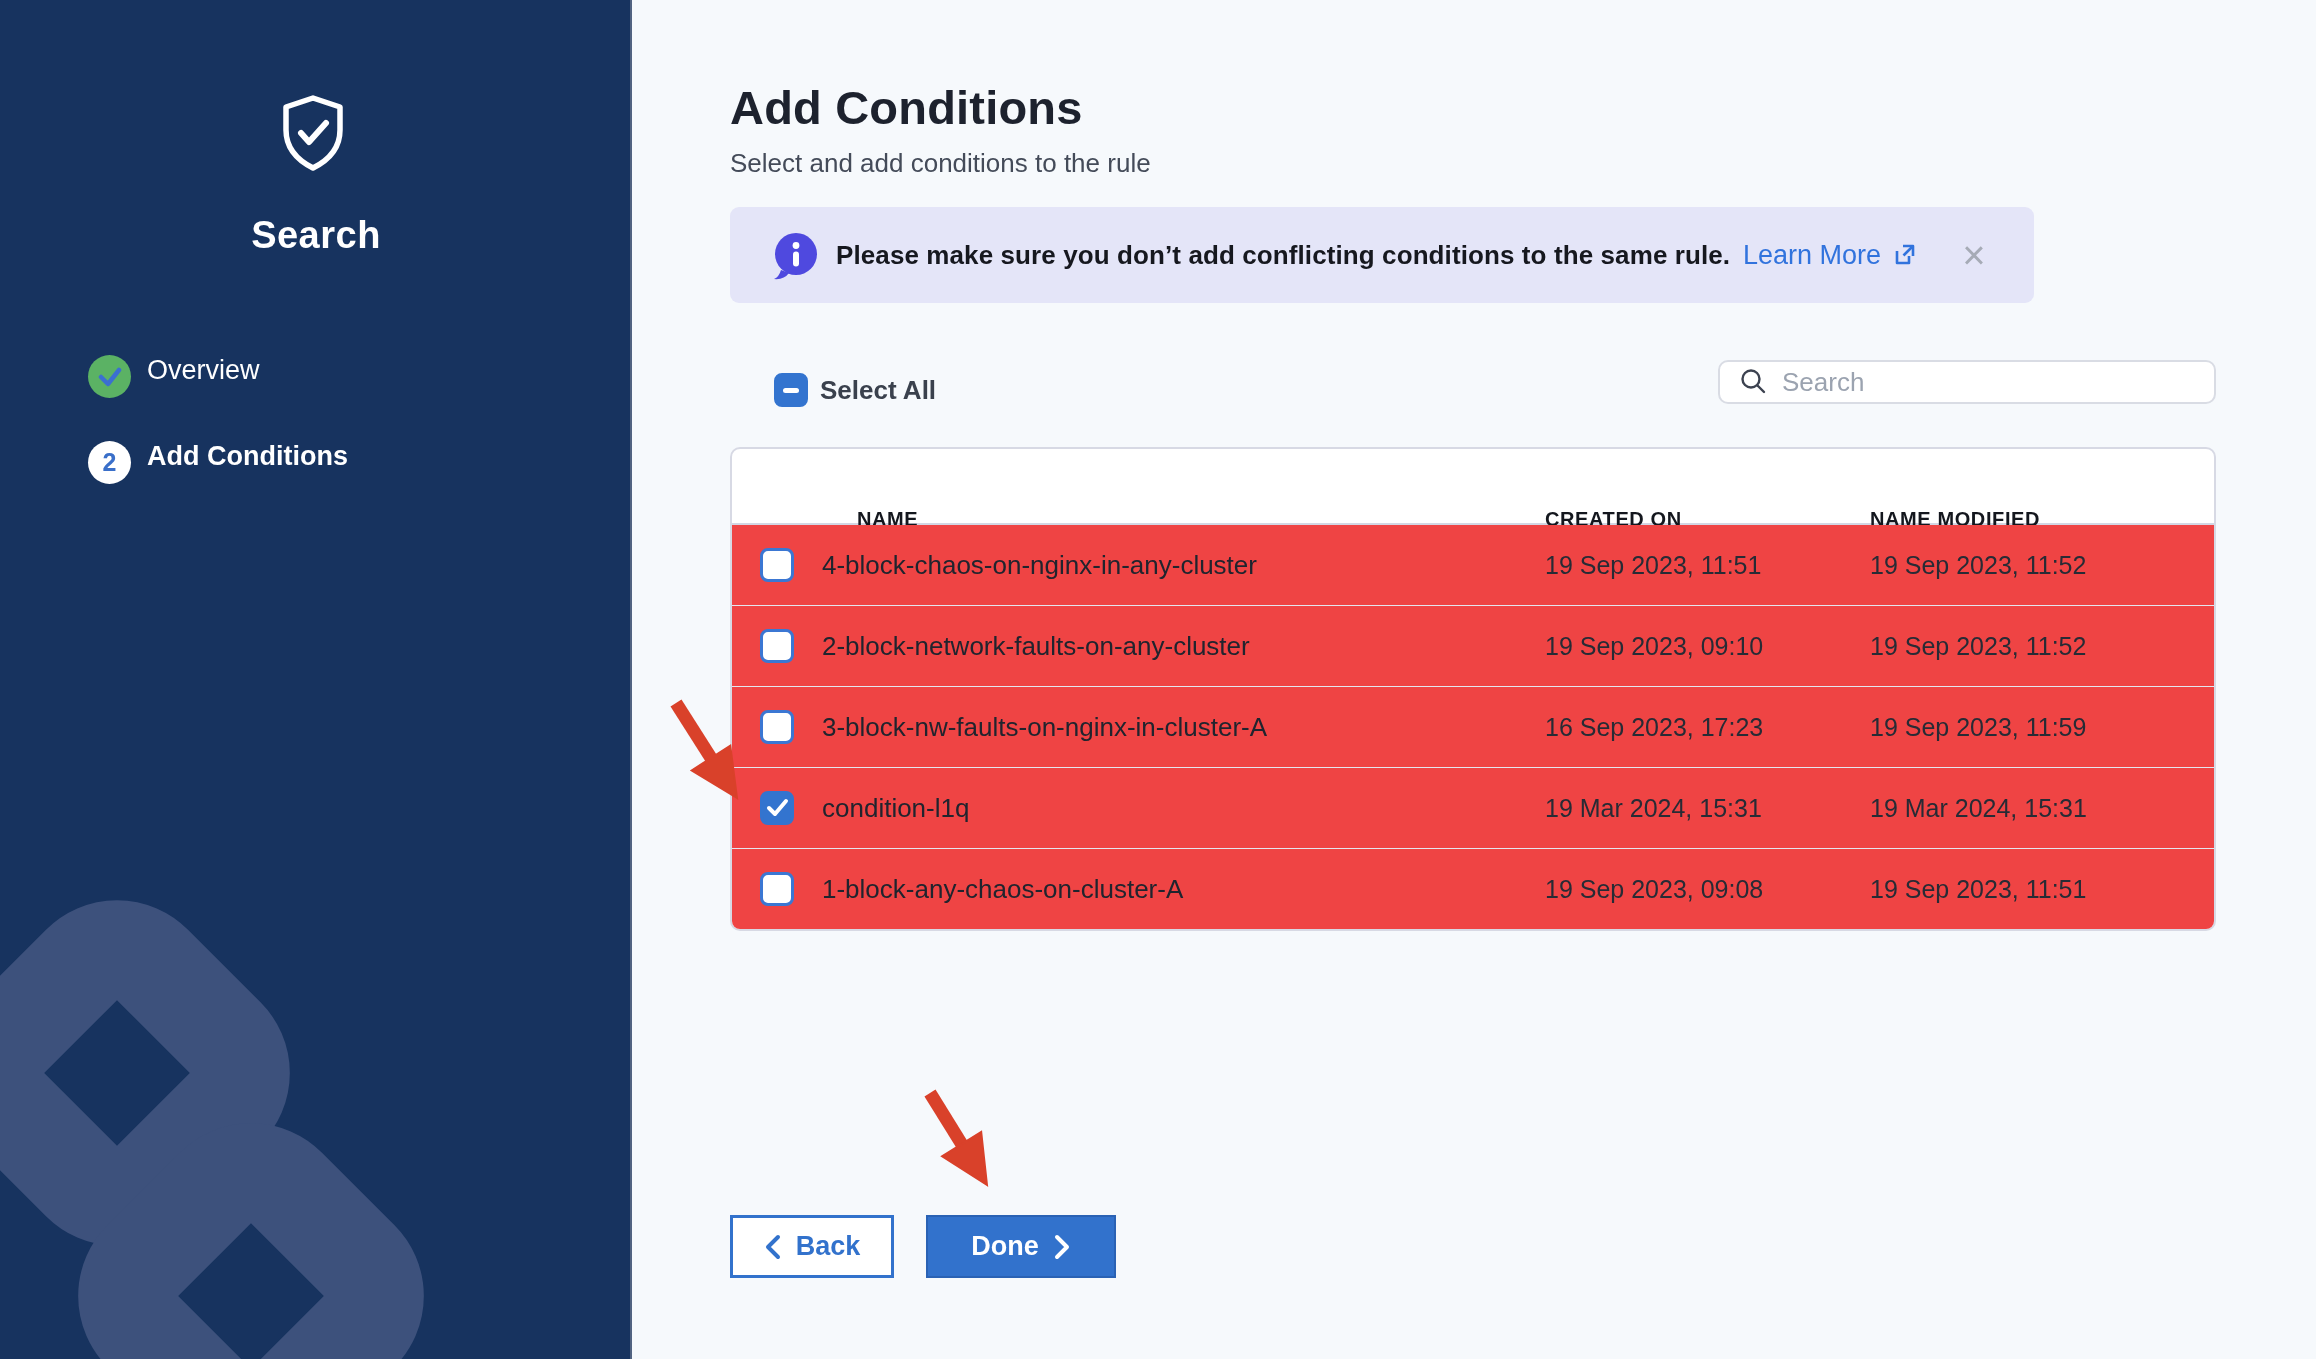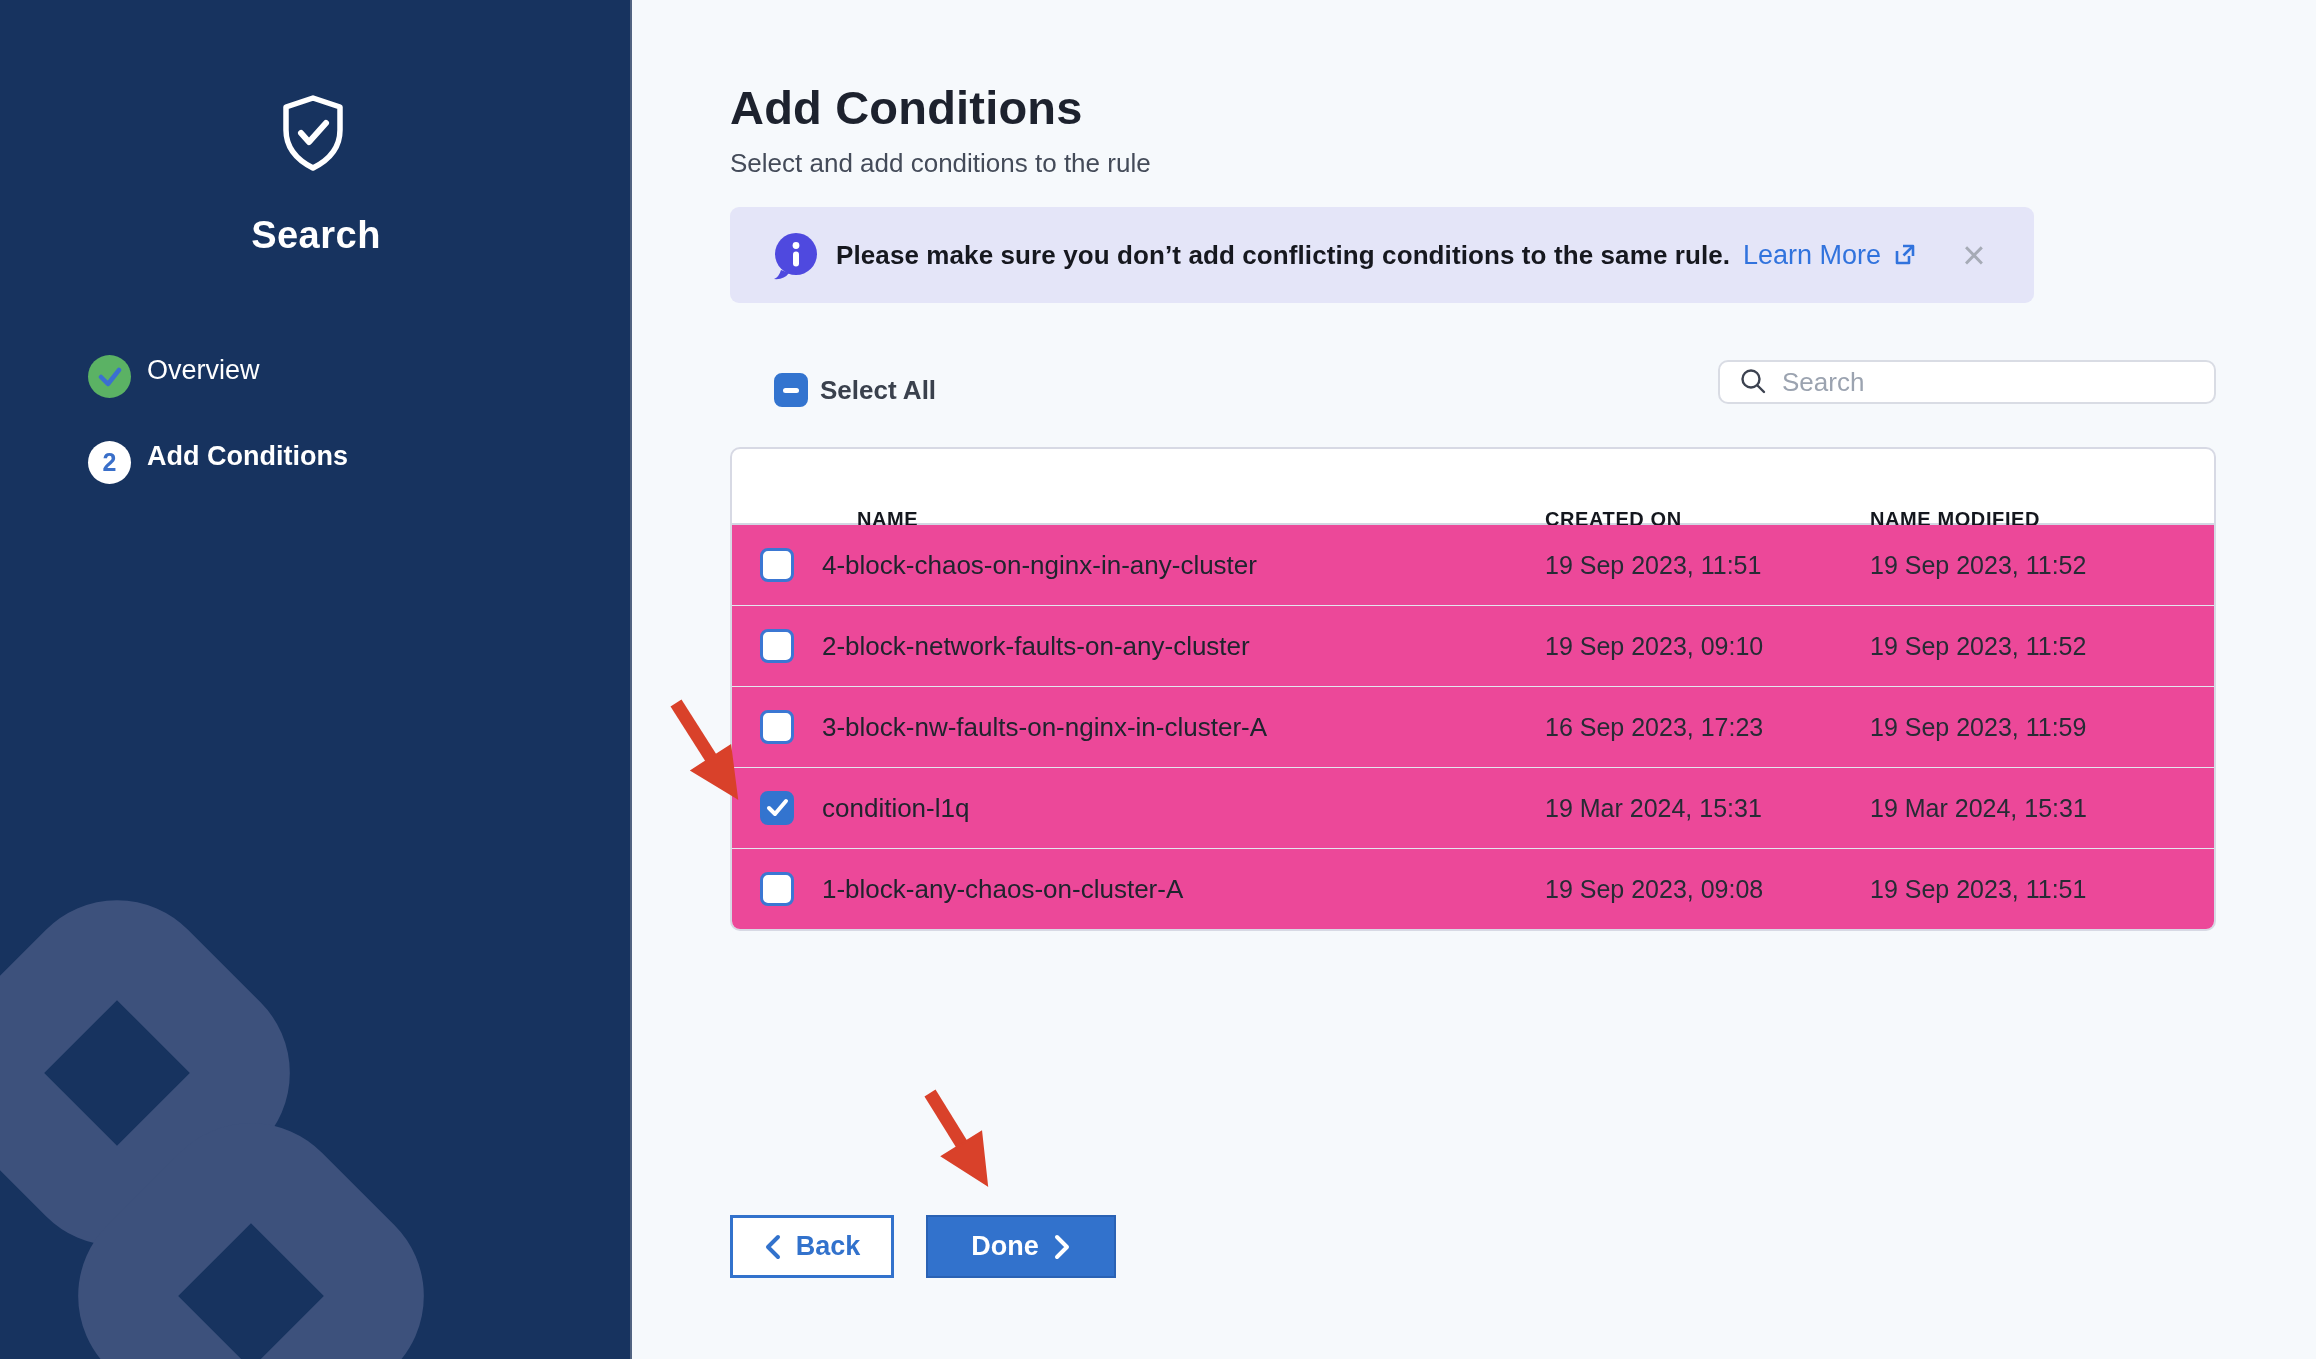--- a/index.html
+++ b/index.html
@@ -85,21 +85,21 @@
     background:#ffffff; border:2px solid #d7d9e4; border-radius:10px;
     overflow:hidden; display:flex; flex-direction:column;
   }
   .thead { position:relative; height:76px; flex:0 0 auto; border-bottom:2px solid #d3d6e3; }
   .thead span {
     position:absolute; top:0; height:76px; display:flex; align-items:center;
     font-size:20px; font-weight:700; color:#14171e; letter-spacing:.6px;margin-top:32px;
   }
   .th-name { left:125px; } .th-created { left:813px; } .th-modified { left:1138px; }
   .tbody { flex:1; display:flex; flex-direction:column; }
-  .trow { position:relative; flex:1; border-bottom:1.5px solid #e4e6ef; background:#ec4899; cursor:pointer; }
+  .trow { position:relative; flex:1; border-bottom:1.5px solid #e4e6ef; background:#ef4444; cursor:pointer; }
   .trow:last-child { border-bottom:none; }
   .trow .cb { position:absolute; left:28px; top:50%; transform:translateY(-50%); }
   .cell { position:absolute; top:0; height:100%; display:flex; align-items:center; }
   .c-name { left:90px; font-size:26px; color:#20242e; }
   .c-created { left:813px; font-size:25px; color:#272b35; }
   .c-modified { left:1138px; font-size:25px; color:#272b35; }
 
   
   .btn {
     position:absolute; top:1215px; height:63px; border-radius:0;

